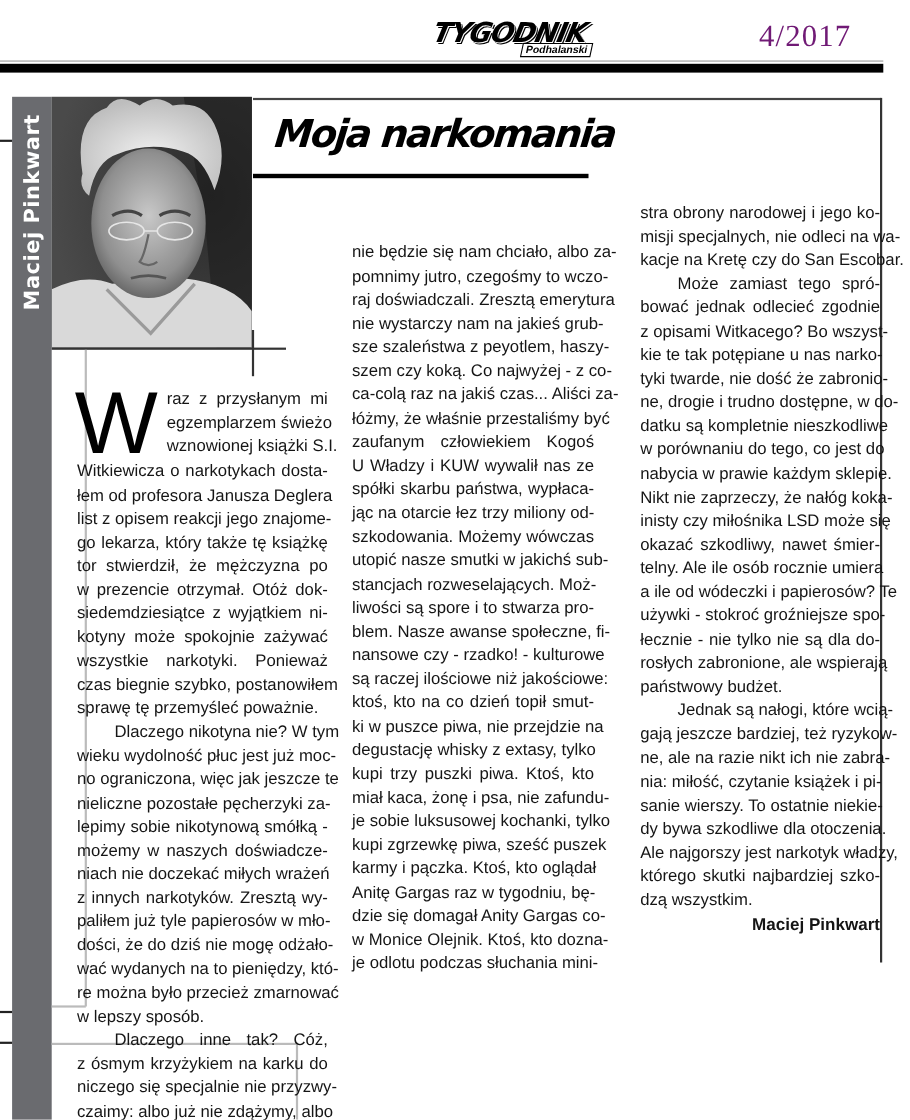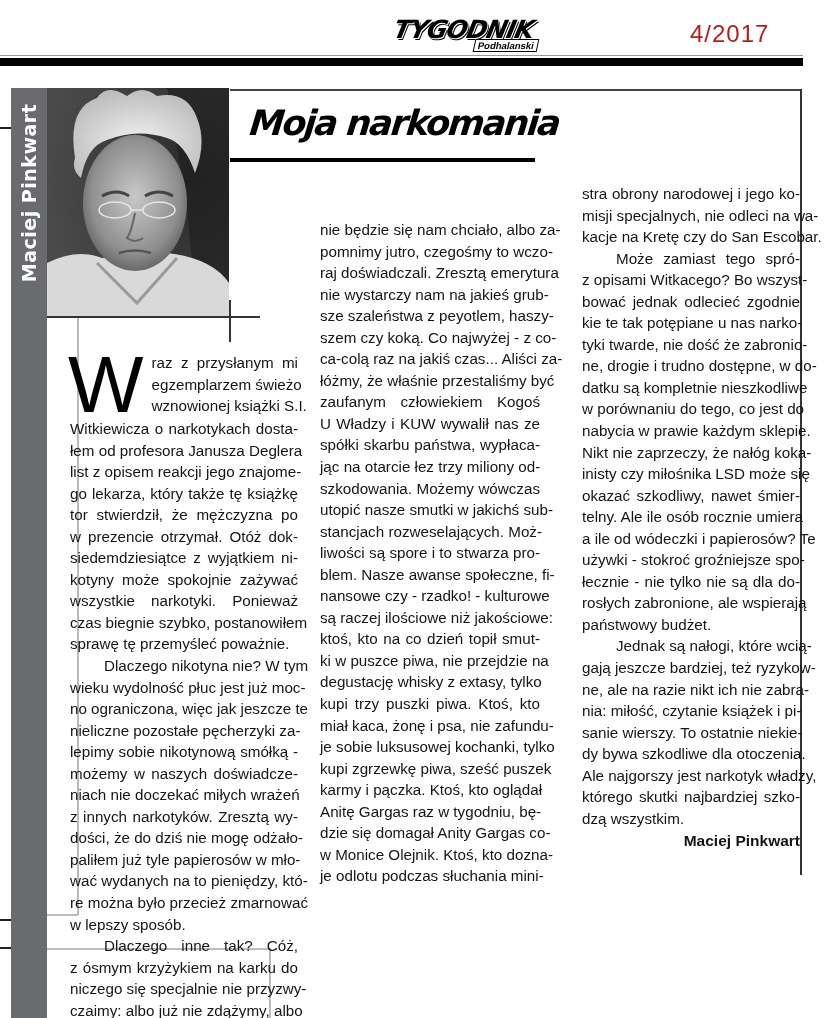--- a/index.html
+++ b/index.html
@@ -10,22 +10,22 @@
 
   
   .logo { left:394px; top:16px; width:142px; height:40px; }
   .logo-main { position:absolute; left:0; top:0; font-family:"DejaVu Sans", sans-serif;
                font-weight:bold; font-style:italic; font-size:25px; letter-spacing:-1px;
                color:#000; transform:skewX(-12deg); line-height:28px;
                text-shadow:1px 1px 0 #fff, 2px 2px 0 #000; }
   .logo-sub { position:absolute; left:80px; top:23px; font-family:"Liberation Sans", sans-serif;
               font-weight:bold; font-size:9.5px; background:#fff; border:1.5px solid #000;
               padding:0 3px; line-height:11px; transform:skewX(-12deg); color:#000; }
-  .issue { left:690px; top:14px; font-family:Liberation Sans, sans-serif; font-size:24px;
-           letter-spacing:1px; color:#b91c1c; line-height:40px; }
+  .issue { left:690px; top:14px; font-family:Liberation Serif, serif; font-size:28px;
+           letter-spacing:1px; color:#701a75; line-height:40px; }
   .rule-thin { left:0; top:55px; width:803px; height:1px; background:#999; }
   .rule-thick { left:0; top:58px; width:803px; height:8px; background:#000; }
 
   
   .side-bar { left:11px; top:88px; width:36px; height:930px; background:#6a6b6f; }
   .side-name { position:absolute; left:0; top:0; width:200px; height:36px;
                transform-origin:0 0; transform:translate(0px, 205px) rotate(-90deg);
                color:#fff; font-weight:bold; font-size:19px; line-height:36px;
                font-family:"DejaVu Sans", sans-serif; text-align:center; letter-spacing:0.5px; }
   .side-tick { height:1.5px; background:#222; }
@@ -141,22 +141,22 @@
   <span class="ln">czas biegnie szybko, postanowiłem</span>
   <span class="ln last">sprawę tę przemyśleć poważnie.</span>
   <span class="ln" style="padding-left:34px">Dlaczego nikotyna nie? W tym</span>
   <span class="ln">wieku wydolność płuc jest już moc-</span>
   <span class="ln">no ograniczona, więc jak jeszcze te</span>
   <span class="ln">nieliczne pozostałe pęcherzyki za-</span>
   <span class="ln">lepimy sobie nikotynową smółką -</span>
   <span class="ln">możemy w naszych doświadcze-</span>
   <span class="ln">niach nie doczekać miłych wrażeń</span>
   <span class="ln">z innych narkotyków. Zresztą wy-</span>
+  <span class="ln">paliłem już tyle papierosów w mło-</span>
   <span class="ln">dości, że do dziś nie mogę odżało-</span>
-  <span class="ln">paliłem już tyle papierosów w mło-</span>
   <span class="ln">wać wydanych na to pieniędzy, któ-</span>
   <span class="ln">re można było przecież zmarnować</span>
   <span class="ln last">w lepszy sposób.</span>
   <span class="ln" style="padding-left:34px">Dlaczego inne tak? Cóż,</span>
   <span class="ln">z ósmym krzyżykiem na karku do</span>
   <span class="ln">niczego się specjalnie nie przyzwy-</span>
   <span class="ln">czaimy: albo już nie zdążymy, albo</span>
 </div>
 
 <div class="abs col col2">
@@ -191,22 +191,22 @@
   <span class="ln">dzie się domagał Anity Gargas co-</span>
   <span class="ln">w Monice Olejnik. Ktoś, kto dozna-</span>
   <span class="ln">je odlotu podczas słuchania mini-</span>
 </div>
 
 <div class="abs col col3">
   <span class="ln">stra obrony narodowej i jego ko-</span>
   <span class="ln">misji specjalnych, nie odleci na wa-</span>
   <span class="ln last">kacje na Kretę czy do San Escobar.</span>
   <span class="ln" style="padding-left:34px">Może zamiast tego spró-</span>
+  <span class="ln">bować jednak odlecieć zgodnie</span>
   <span class="ln">z opisami Witkacego? Bo wszyst-</span>
-  <span class="ln">bować jednak odlecieć zgodnie</span>
   <span class="ln">kie te tak potępiane u nas narko-</span>
   <span class="ln">tyki twarde, nie dość że zabronio-</span>
   <span class="ln">ne, drogie i trudno dostępne, w do-</span>
   <span class="ln">datku są kompletnie nieszkodliwe</span>
   <span class="ln">w porównaniu do tego, co jest do</span>
   <span class="ln">nabycia w prawie każdym sklepie.</span>
   <span class="ln">Nikt nie zaprzeczy, że nałóg koka-</span>
   <span class="ln">inisty czy miłośnika LSD może się</span>
   <span class="ln">okazać szkodliwy, nawet śmier-</span>
   <span class="ln">telny. Ale ile osób rocznie umiera</span>

